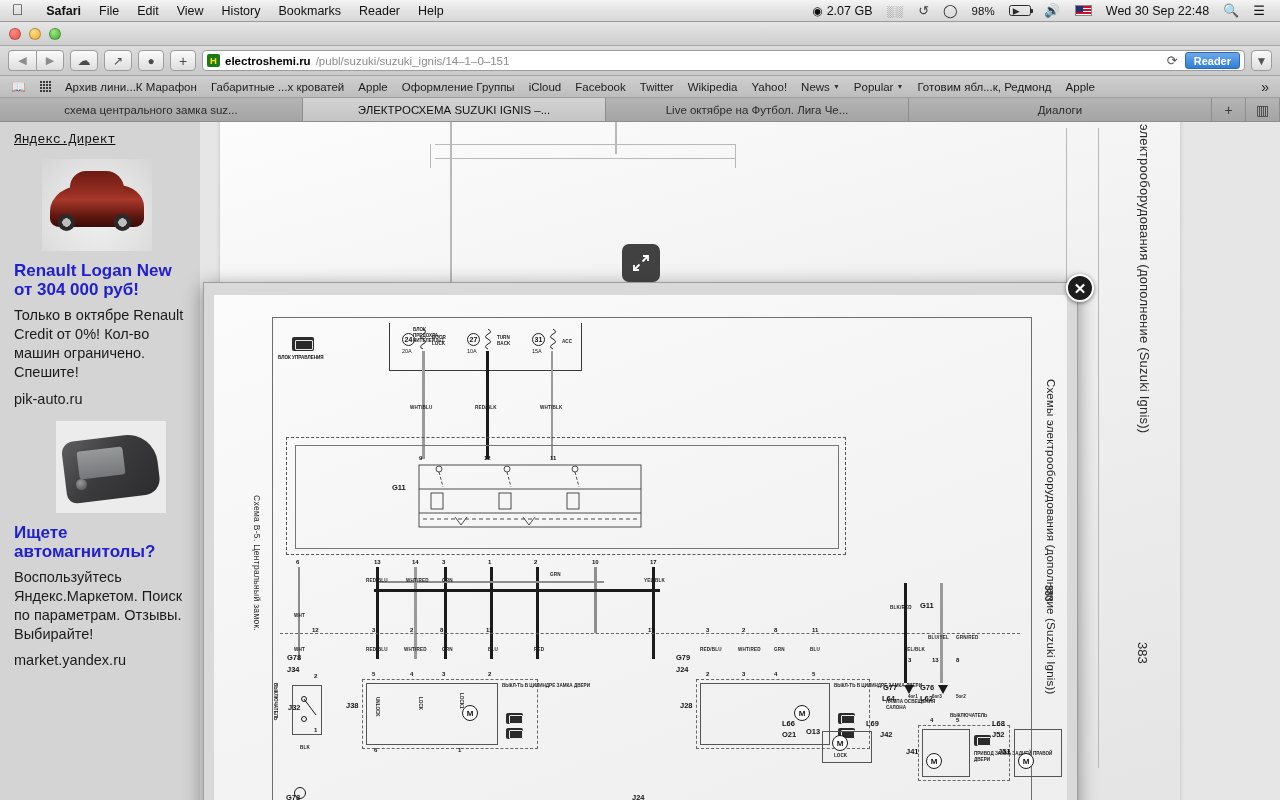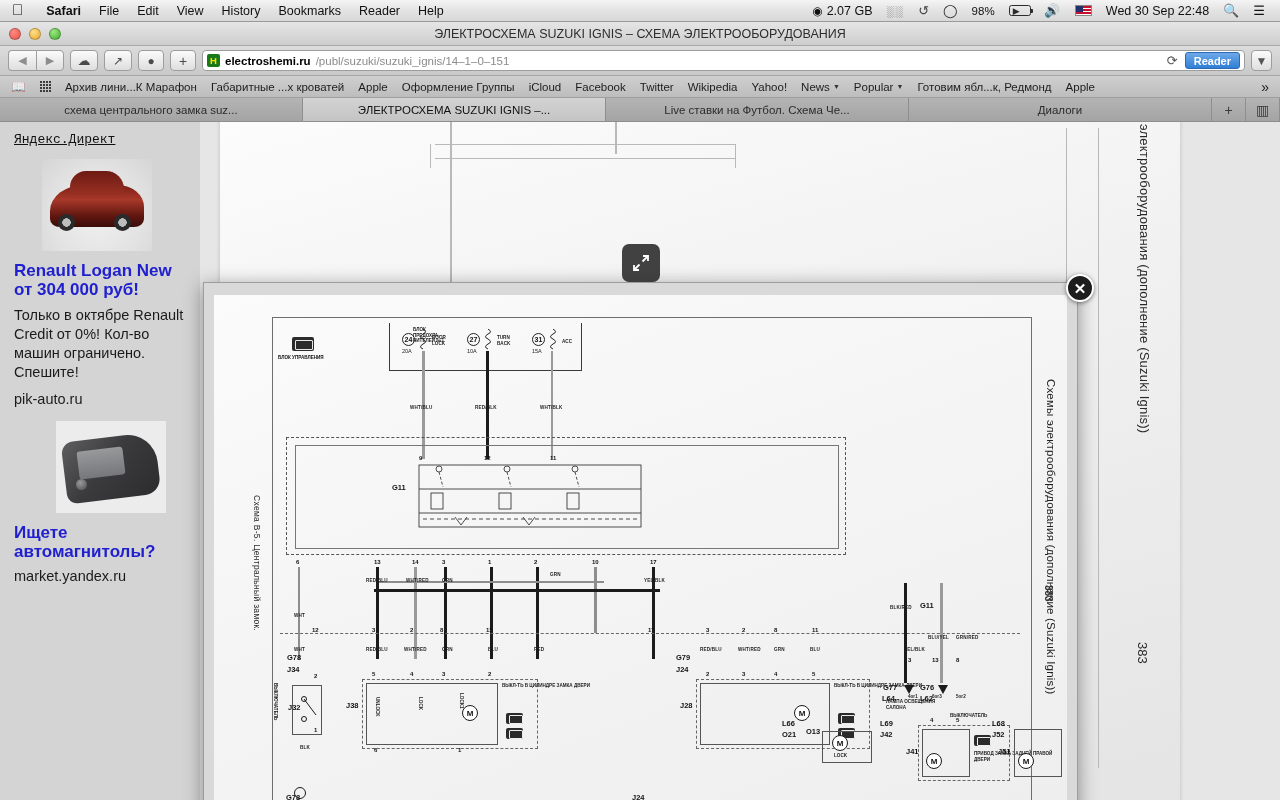--- a/index.html
+++ b/index.html
@@ -287,21 +287,20 @@
   </div>
 
   <div class="win">
 
     <div class="titlebar">
       <div class="traffic">
         <span class="tl r"></span>
         <span class="tl y"></span>
         <span class="tl g"></span>
       </div>
-      <div class="wintitle">ЭЛЕКТРОСХЕМА SUZUKI IGNIS – СХЕМА ЭЛЕКТРООБОРУДОВАНИЯ</div>
     </div>
 
     <div class="toolbar">
       <div class="navgroup">
         <div class="tbtn">◀</div>
         <div class="tbtn">▶</div>
       </div>
       <div class="tbtn" style="width:28px;font-size:13px;">☁</div>
       <div class="tbtn" style="width:28px;font-size:12px;">↗</div>
       <div class="tbtn" style="width:26px;font-size:12px;">●</div>
@@ -358,21 +357,21 @@
         <span class="caret">▼</span>
       </span>
       <span class="bm">Готовим ябл...к, Редмонд</span>
       <span class="bm">Apple</span>
       <span class="bm" style="margin-left:auto;font-size:14px;">»</span>
     </div>
 
     <div class="tabbar">
       <div class="tab">схема центрального замка suz...</div>
       <div class="tab active">ЭЛЕКТРОСХЕМА SUZUKI IGNIS –...</div>
-      <div class="tab">Live ставки на Футбол. Схема Че...</div>
+      <div class="tab">Live октябре на Футбол. Лига Че...</div>
       <div class="tab">Диалоги</div>
       <div class="tab-new">+</div>
       <div class="tab-show">▥</div>
     </div>
 
     <div class="content">
 
       <div class="sidebar">
         <div class="yd-title">Яндекс.Директ</div>
 
@@ -386,20 +385,21 @@
 от 304 000 руб!</div>
         <div class="ad-body">Только в октябре Renault Credit от 0%! Кол-во машин ограничено. Спешите!</div>
         <div class="ad-url">pik-auto.ru</div>
 
         <div class="ad-img2">
           <div class="radio-body"></div>
           <div class="radio-screen"></div>
           <div class="radio-knob"></div>
         </div>
         <div class="ad-head">Ищете автомагнитолы?</div>
+        <div class="ad-body">Воспользуйтесь Яндекс.Маркетом. Поиск по параметрам. Отзывы. Выбирайте!</div>
         <div class="ad-url">market.yandex.ru</div>
       </div>
 
       <div class="page-bg">
         <div class="bg-scan">
           <div class="faint-line" style="left:230px;top:0;width:1.5px;height:660px;"></div>
           <div class="faint-line" style="left:395px;top:0;width:1.5px;height:40px;"></div>
           <div class="faint-line" style="left:215px;top:30px;width:300px;height:1px;"></div>
           <div class="faint-line" style="left:215px;top:44px;width:300px;height:1px;"></div>
           <div class="faint-line" style="left:210px;top:30px;width:1px;height:24px;"></div>
@@ -598,21 +598,21 @@
             <div class="motor" style="left:580px;top:410px;">M</div>
             <div class="icon-sq" style="left:624px;top:418px;"></div>
             <div class="icon-sq" style="left:624px;top:433px;"></div>
 
             <div class="conn" style="left:669px;top:360px;">G77</div>
             <div class="conn" style="left:668px;top:371px;">L64</div>
             <div class="pin" style="left:694px;top:362px;">3</div>
             <div class="pin" style="left:718px;top:362px;">13</div>
             <div class="pin" style="left:742px;top:362px;">8</div>
 
-            <div class="conn" style="left:666px;top:396px;">L69</div>
+            <div class="conn" style="left:652px;top:396px;">L69</div>
             <div class="conn" style="left:666px;top:407px;">J42</div>
             <div class="smalltxt" style="left:694px;top:399px;">4or1</div>
             <div class="smalltxt" style="left:718px;top:399px;">6or3</div>
             <div class="smalltxt" style="left:742px;top:399px;">5or2</div>
 
             <div class="conn" style="left:692px;top:424px;">J41</div>
             <div class="pin" style="left:716px;top:422px;">4</div>
             <div class="pin" style="left:742px;top:422px;">5</div>
             <div class="mod-box" style="left:708px;top:434px;width:48px;height:48px;"></div>
             <div class="mod-dash" style="left:704px;top:430px;width:92px;height:56px;"></div>

